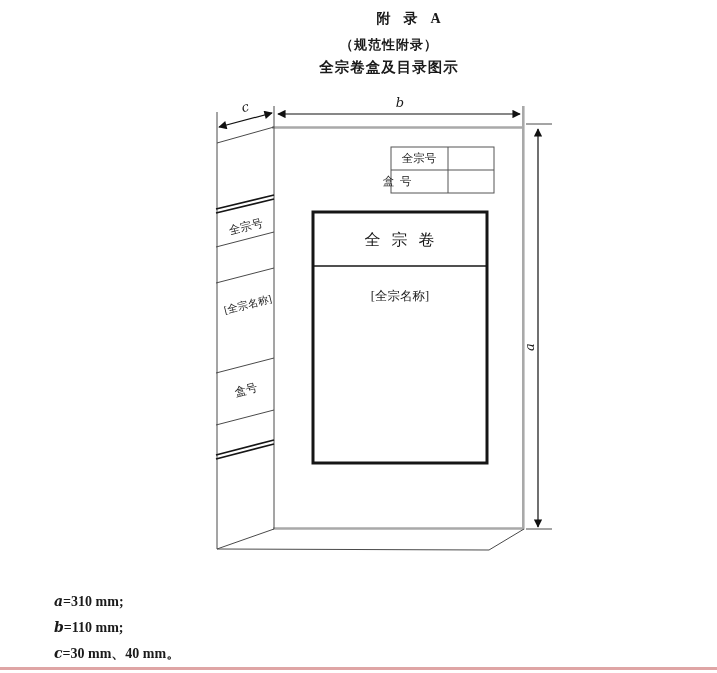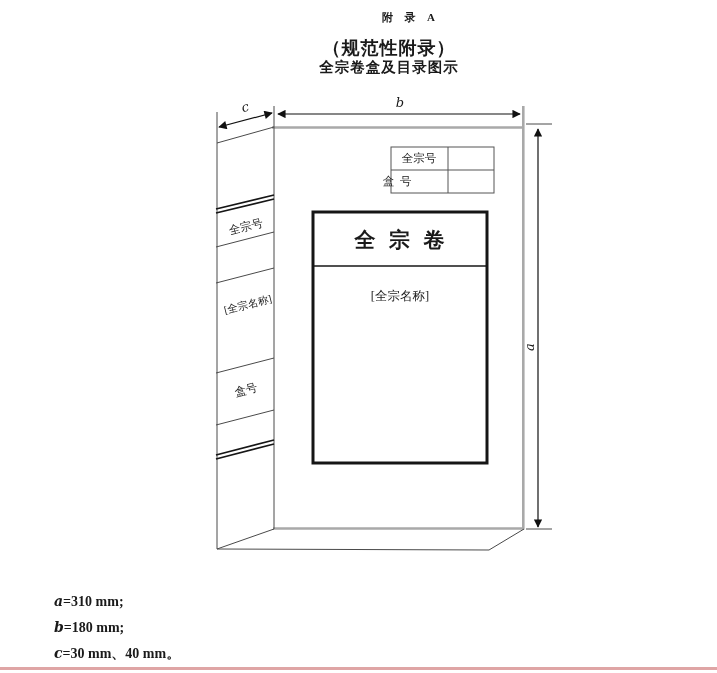--- a/index.html
+++ b/index.html
@@ -4,27 +4,27 @@
 <style>
   html,body{margin:0;padding:0;}
   .page{
     position:relative;width:717px;height:673px;background:#ffffff;
     font-family:"Liberation Serif","DejaVu Serif",serif;color:#1a1a1a;
     overflow:hidden;
   }
   .abs{position:absolute;}
   .ctr{transform:translate(-50%,-50%);}
   .hline{left:389px;transform:translateX(-50%);white-space:pre;font-weight:bold;}
-  .h1{top:10px;font-size:11px;letter-spacing:2px;padding-left:41px;}
-  .h2{top:36px;font-size:18px;letter-spacing:1px;}
+  .h1{top:10px;font-size:14px;letter-spacing:2px;padding-left:41px;}
+  .h2{top:36px;font-size:13px;letter-spacing:1px;}
   .h3{top:58px;font-size:14.5px;letter-spacing:1px;}
   .spine-label{white-space:pre;font-size:11.5px;transform:translate(-50%,-50%) rotate(-14deg);}
   .spine-small{font-size:10.5px;}
   .tbl-label{font-size:11.5px;white-space:pre;}
-  .card-title{font-weight:bold;font-size:21px;white-space:pre;letter-spacing:1px;}
+  .card-title{font-weight:normal;font-size:16px;white-space:pre;letter-spacing:1px;}
   .card-body{font-size:12.5px;white-space:pre;}
   .dim{font-family:"DejaVu Serif","Liberation Serif",serif;font-style:italic;font-size:13px;}
   .dim-rot90{transform:translate(-50%,-50%) rotate(-90deg);}
   .dim-rot15{transform:translate(-50%,-50%) rotate(-15deg);}
   .legend-line{font-size:14px;white-space:pre;font-weight:bold;}
   .legend-var{font-family:"DejaVu Serif","Liberation Serif",serif;font-style:italic;}
   .note-line{font-size:13px;}
   .note-prefix{font-weight:bold;font-family:"Liberation Sans","DejaVu Sans",sans-serif;}
   .footer-rule{position:absolute;left:0;top:667px;width:717px;height:3px;}
   svg{position:absolute;left:0;top:0;}
@@ -106,20 +106,20 @@
   <div class="abs ctr card-body" style="left:400px;top:296px;">[全宗名称]</div>
 
   <div class="abs ctr dim" style="left:400px;top:102px;">b</div>
   <div class="abs dim dim-rot15" style="left:245px;top:107px;">c</div>
   <div class="abs dim dim-rot90" style="left:529px;top:347px;">a</div>
 
   <div class="abs legend-line" style="left:40px;top:577px;">
     <span class="legend-var">a</span><span>=310 mm;</span>
   </div>
   <div class="abs legend-line" style="left:40px;top:603px;">
-    <span class="legend-var">b</span><span>=180 mm;</span>
+    <span class="legend-var">b</span><span>=110 mm;</span>
   </div>
   <div class="abs legend-line" style="left:40px;top:629px;">
     <span class="legend-var">c</span><span>=30 mm、40 mm。</span>
   </div>
 
   <div class="footer-rule" style="background:#dfa5a5"></div>
 </div>
 
 </body></html>

